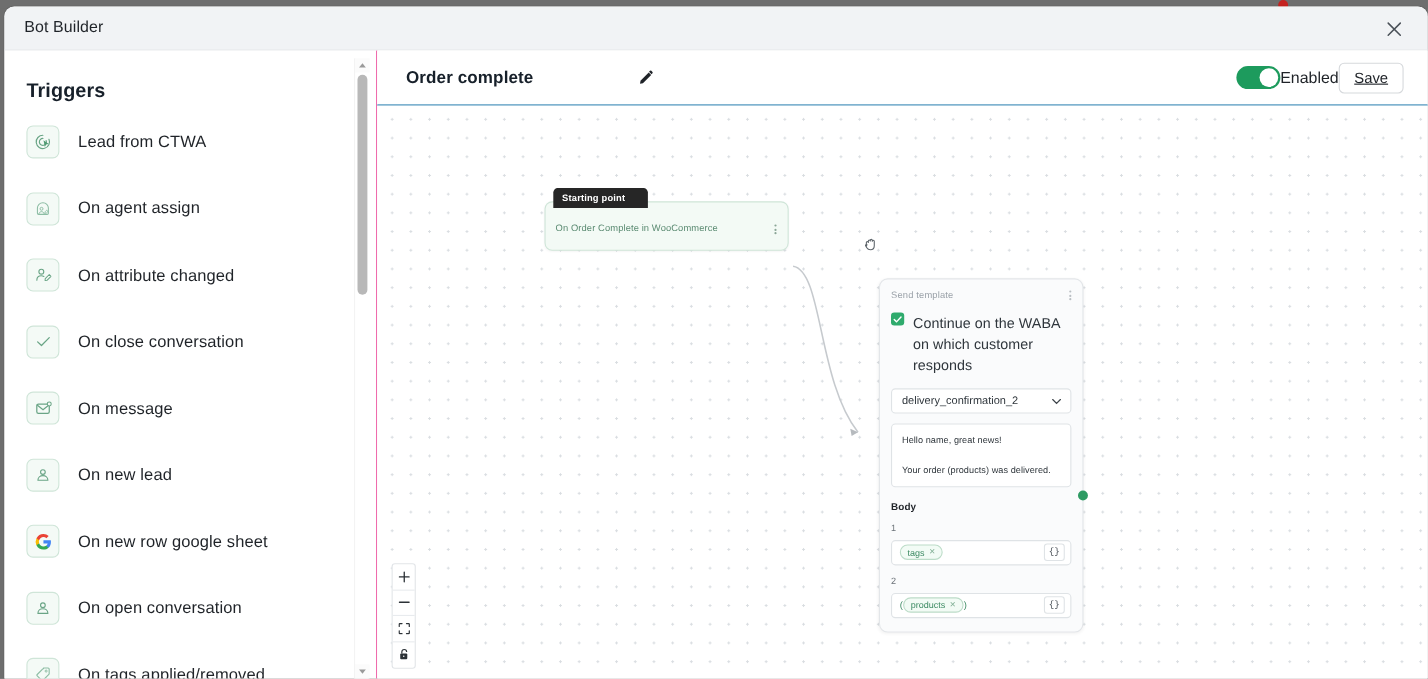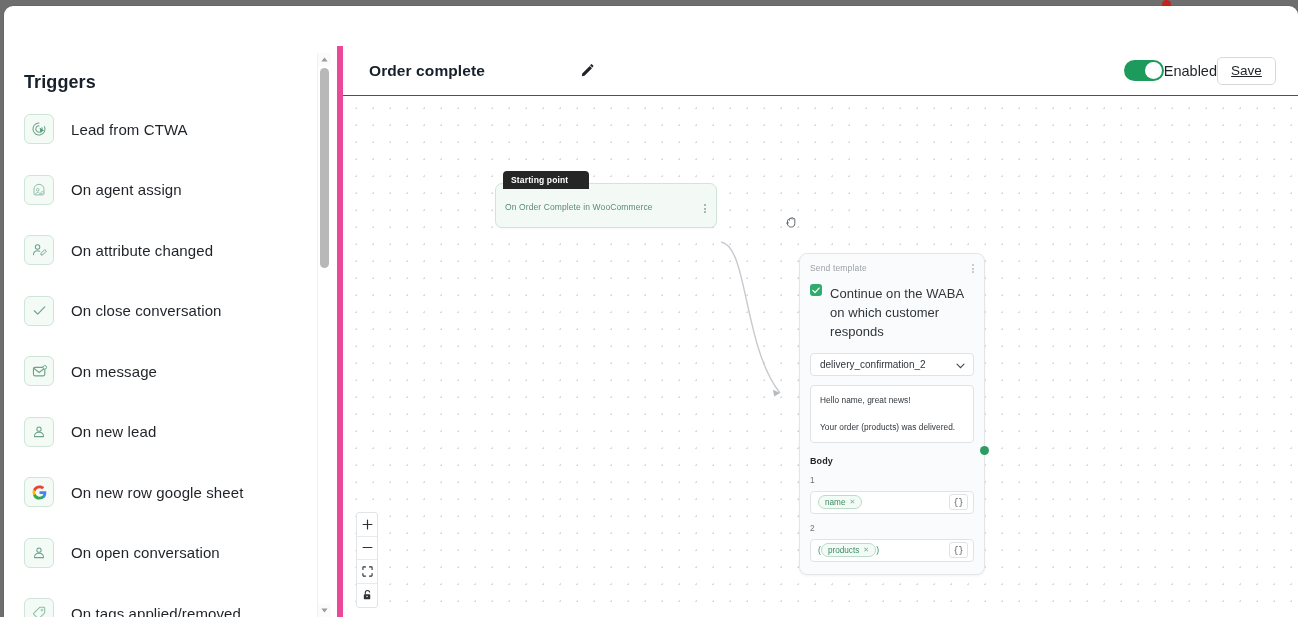--- a/index.html
+++ b/index.html
@@ -55,21 +55,21 @@
     position: absolute; left: 0; top: 40px;
     width: 1294px; height: 571px;
     display: flex;
   }
 
   
   .sidebar {
     position: relative;
     width: 339px; height: 571px;
     background: #ffffff;
-    border-right: 6px solid #ec4899;
+    border-right: 1px solid #ec4899;
   }
   .sidebar-scroll {
     position: absolute; left: 0; top: 0;
     width: 323px; height: 571px;
     overflow: hidden;
   }
   .sidebar-heading {
     margin: 26px 0 6px 20px;
     font-size: 18px; font-weight: 700; color: #17202a;
     letter-spacing: .1px;
@@ -328,20 +328,28 @@
 <body>
 
 <div id="root">
 
   <div class="browser-strip">
     <div class="tab-dot"></div>
   </div>
 
   <div class="modal">
 
+    <div class="modal-header">
+      <div class="modal-title">Bot Builder</div>
+      <div class="close-btn">
+        <svg width="15" height="15" viewBox="0 0 15 15">
+          <path d="M2 2 L13 13 M13 2 L2 13" stroke="#4a5158" stroke-width="1.4" fill="none" stroke-linecap="round"></path>
+        </svg>
+      </div>
+    </div>
 
     <div class="body-wrap">
 
       <div class="sidebar">
         <div class="sidebar-scroll">
           <div class="sidebar-heading">Triggers</div>
 
           <div class="trigger-item">
             <span class="trigger-icon">
               <svg width="16" height="16" viewBox="0 0 18 18">
@@ -537,21 +545,21 @@
               <p>Hello name, great news!</p>
               <p>Your order (products) was delivered.</p>
             </div>
 
             <div class="tpl-body-label">Body</div>
 
             <div class="tpl-idx">1</div>
             <div class="tpl-var-row">
               <span class="var-inner">
                 <span class="chip">
-                  <span>name</span>
+                  <span>tags</span>
                   <span class="x">✕</span>
                 </span>
               </span>
               <span class="curly-btn">{}</span>
             </div>
 
             <div class="tpl-idx">2</div>
             <div class="tpl-var-row">
               <span class="var-inner">
                 <span class="paren">(</span>

